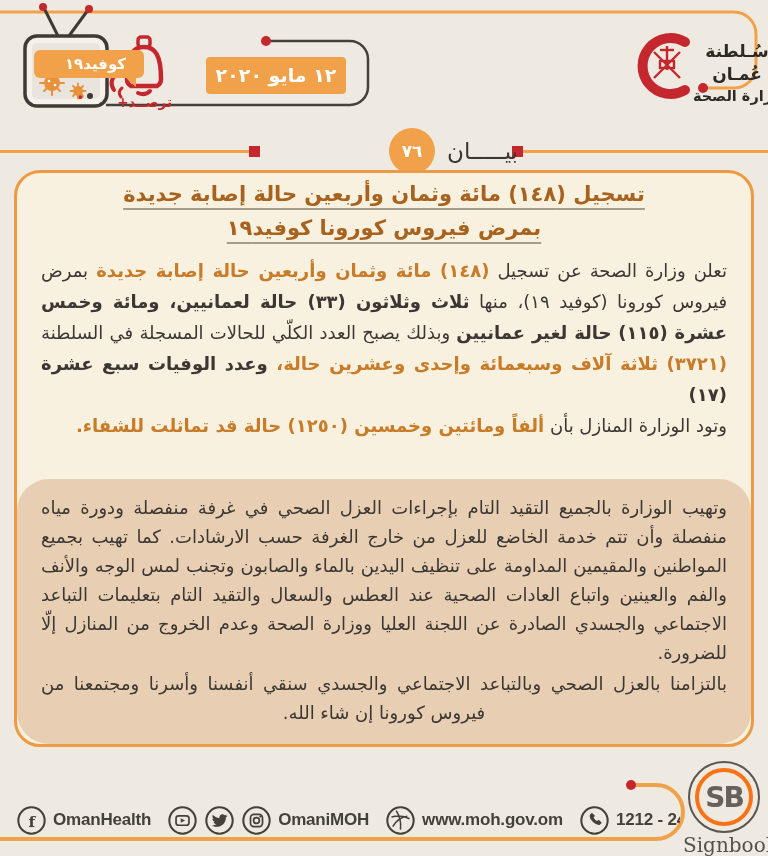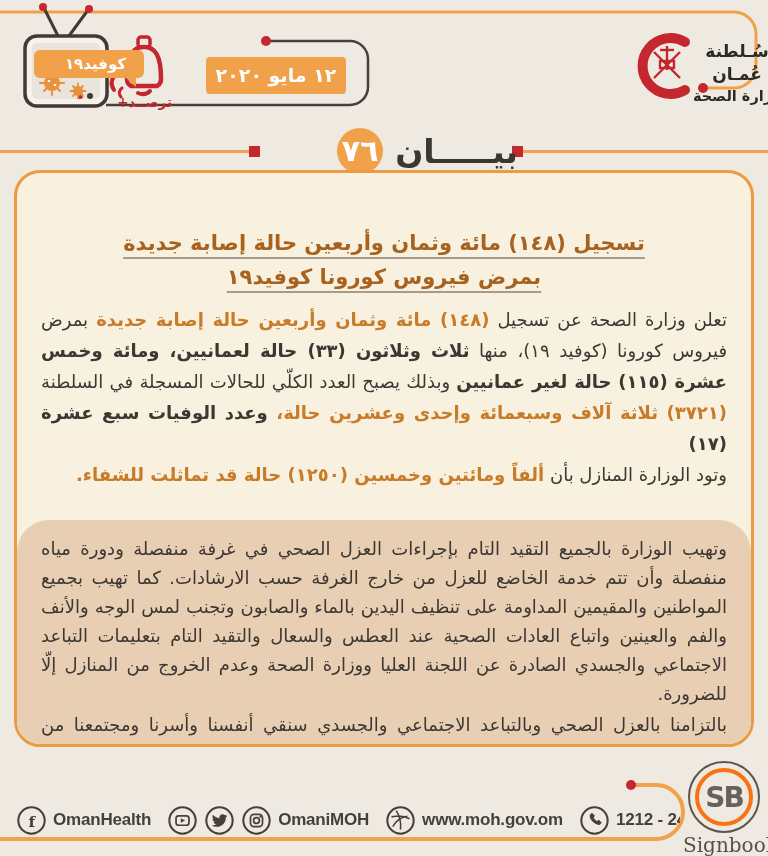--- a/index.html
+++ b/index.html
@@ -43,33 +43,33 @@
   .banner-line{position:absolute;top:150px;height:3px;background:#f0a149;}
   .banner-line.left{left:0;width:250px;}
   .banner-line.right{left:516px;width:252px;}
   .banner-sq{position:absolute;top:146px;width:11px;height:11px;background:#c4272e;}
   .banner-sq.left{left:249px;}
   .banner-sq.right{left:512px;}
   .banner-center{
     position:absolute;left:262px;top:125px;width:256px;height:52px;
     display:flex;flex-direction:row;direction:rtl;align-items:center;justify-content:flex-start;gap:12px;
   }
-  .banner-word{font-size:33px;font-weight:bold;color:#3b3733;}
+  .banner-word{font-size:23px;font-weight:normal;color:#3b3733;}
   .banner-num{
     width:46px;height:46px;border-radius:50%;background:#f0a149;
-    color:#fff;font-size:30px;font-weight:bold;line-height:46px;text-align:center;flex:0 0 auto;
+    color:#fff;font-size:17px;font-weight:bold;line-height:46px;text-align:center;flex:0 0 auto;
   }
   
   .card{
     position:absolute;left:14px;top:170px;width:740px;height:577px;
     box-sizing:border-box;border:3px solid #ec9a43;border-radius:26px;
     background:#f8f1df;overflow:hidden;
     display:flex;flex-direction:column;
   }
-  .card-light{min-height:306px;box-sizing:border-box;padding-top:12px;margin-top:41px;}
+  .card-light{min-height:306px;box-sizing:border-box;padding-top:4px;}
   .card-tan{flex:1;background:#e8cfb3;box-sizing:border-box;padding:14px 24px 6px;border-radius:32px;}
   .stmt-title{direction:rtl;text-align:center;color:#a8621f;font-weight:bold;}
   .stmt-title .tline{
     display:block;font-size:21px;line-height:34px;
     text-decoration:underline;text-decoration-color:rgba(98,86,72,.55);
     text-decoration-thickness:1.5px;text-underline-offset:7px;
   }
   .para{
     direction:rtl;text-align:justify;color:#3c3733;
     font-size:18px;line-height:31px;margin:10px 24px 0;

